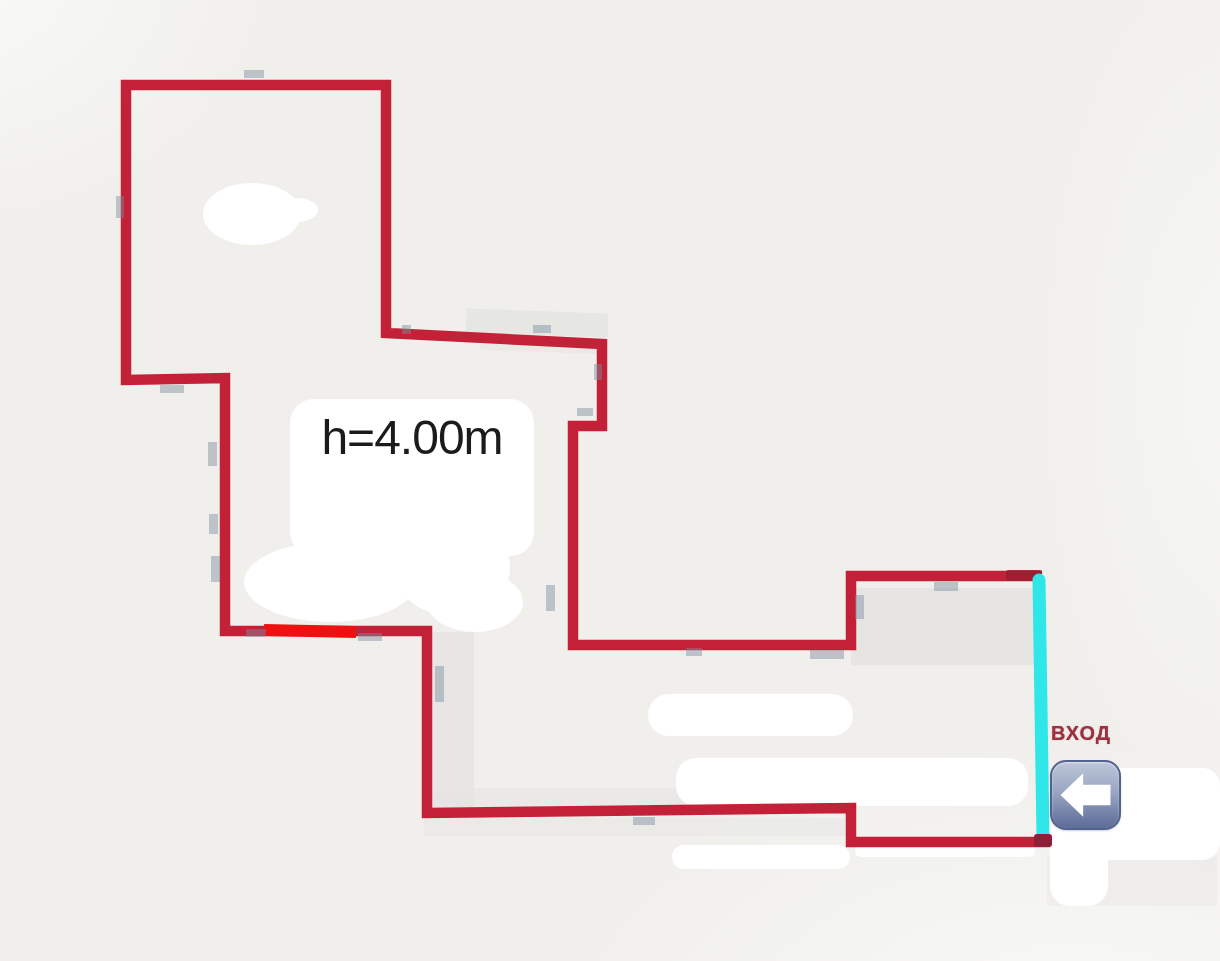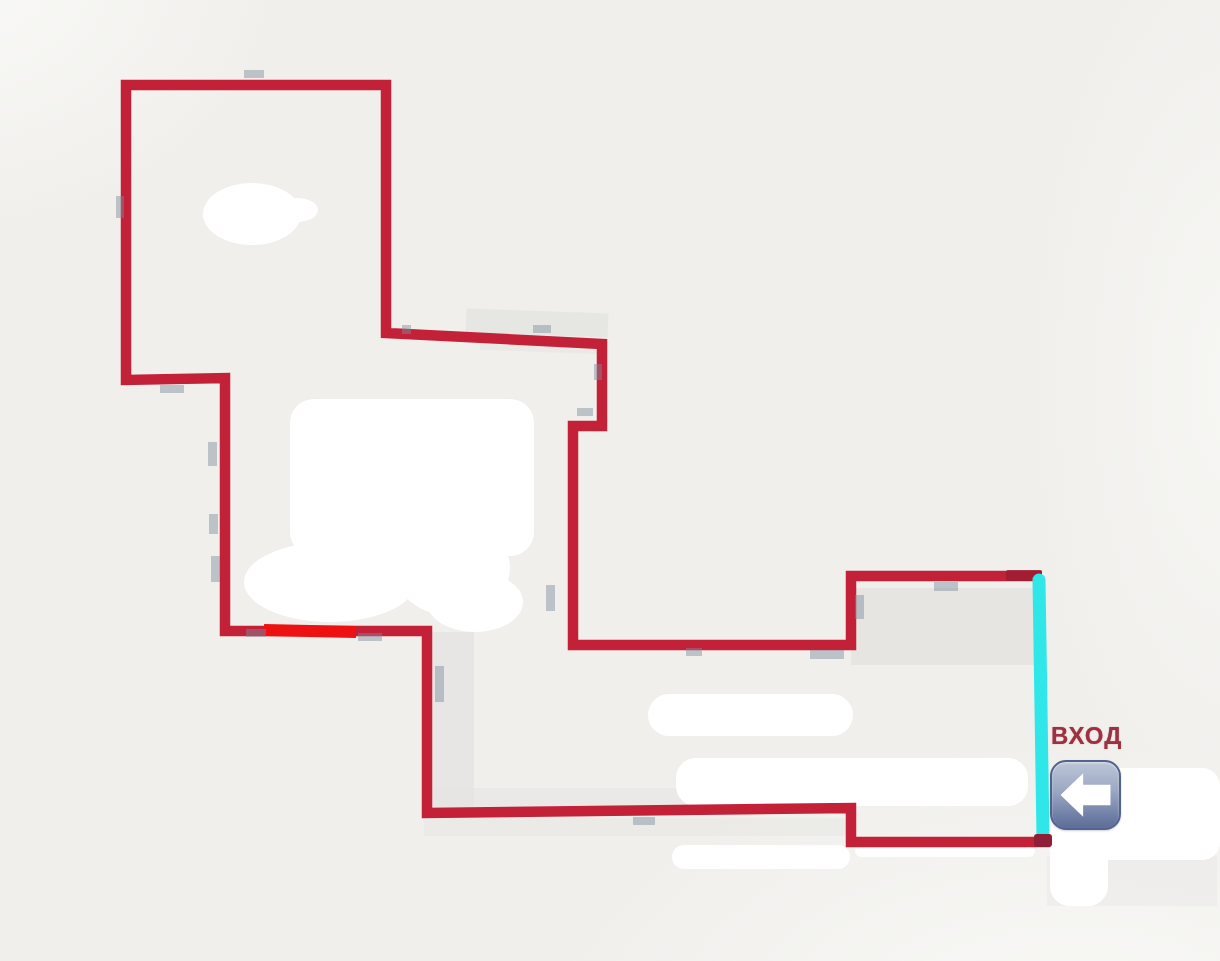--- a/index.html
+++ b/index.html
@@ -22,21 +22,21 @@
     background:#ffffff;border-radius:24px;
     display:flex;flex-direction:column;justify-content:flex-start;
     text-align:center;color:#1b1b1b;
   }
   .area-card .line{
     display:block;height:77px;line-height:77px;
     font-size:48px;letter-spacing:-1px;white-space:nowrap;
   }
   .entrance-label{
     position:absolute;left:1051px;top:722px;
-    font-size:24px;font-weight:700;letter-spacing:1px;
+    font-size:20px;font-weight:700;letter-spacing:1px;
     color:#9d3140;text-shadow:0 0 1px rgba(157,49,64,.75);
   }
   .arrow-emoji{
     position:absolute;left:1050px;top:760px;width:71px;height:70px;
     border-radius:16px;
     background:linear-gradient(180deg,#bcc5d8 0%, #9da9c4 42%, #6c7ba4 85%, #5e6d97 100%);
     border:2px solid #54638d;box-sizing:border-box;
     box-shadow:inset 0 1px 2px rgba(255,255,255,.55), 0 1px 2px rgba(60,70,100,.25);
   }
   .arrow-emoji svg{position:absolute;left:0;top:0;}
@@ -98,20 +98,21 @@
       <rect x="435" y="666" width="9" height="36"></rect>
       <rect x="633" y="817" width="22" height="8"></rect>
       <rect x="686" y="648" width="16" height="8"></rect>
       <rect x="810" y="650" width="34" height="9"></rect>
       <rect x="934" y="582" width="24" height="9"></rect>
       <rect x="855" y="595" width="9" height="24"></rect>
     </g>
   </svg>
 
   <div class="area-card">
+    <span class="line">h=4.00m</span>
   </div>
 
   <div class="entrance-label">ВХОД</div>
 
   <div class="arrow-emoji">
     <svg width="67" height="66" viewBox="0 0 71 70">
       <path d="M9 35 L33 12 L33 24 L62 24 L62 46 L33 46 L33 58 Z" fill="#ffffff"></path>
     </svg>
   </div>
 

